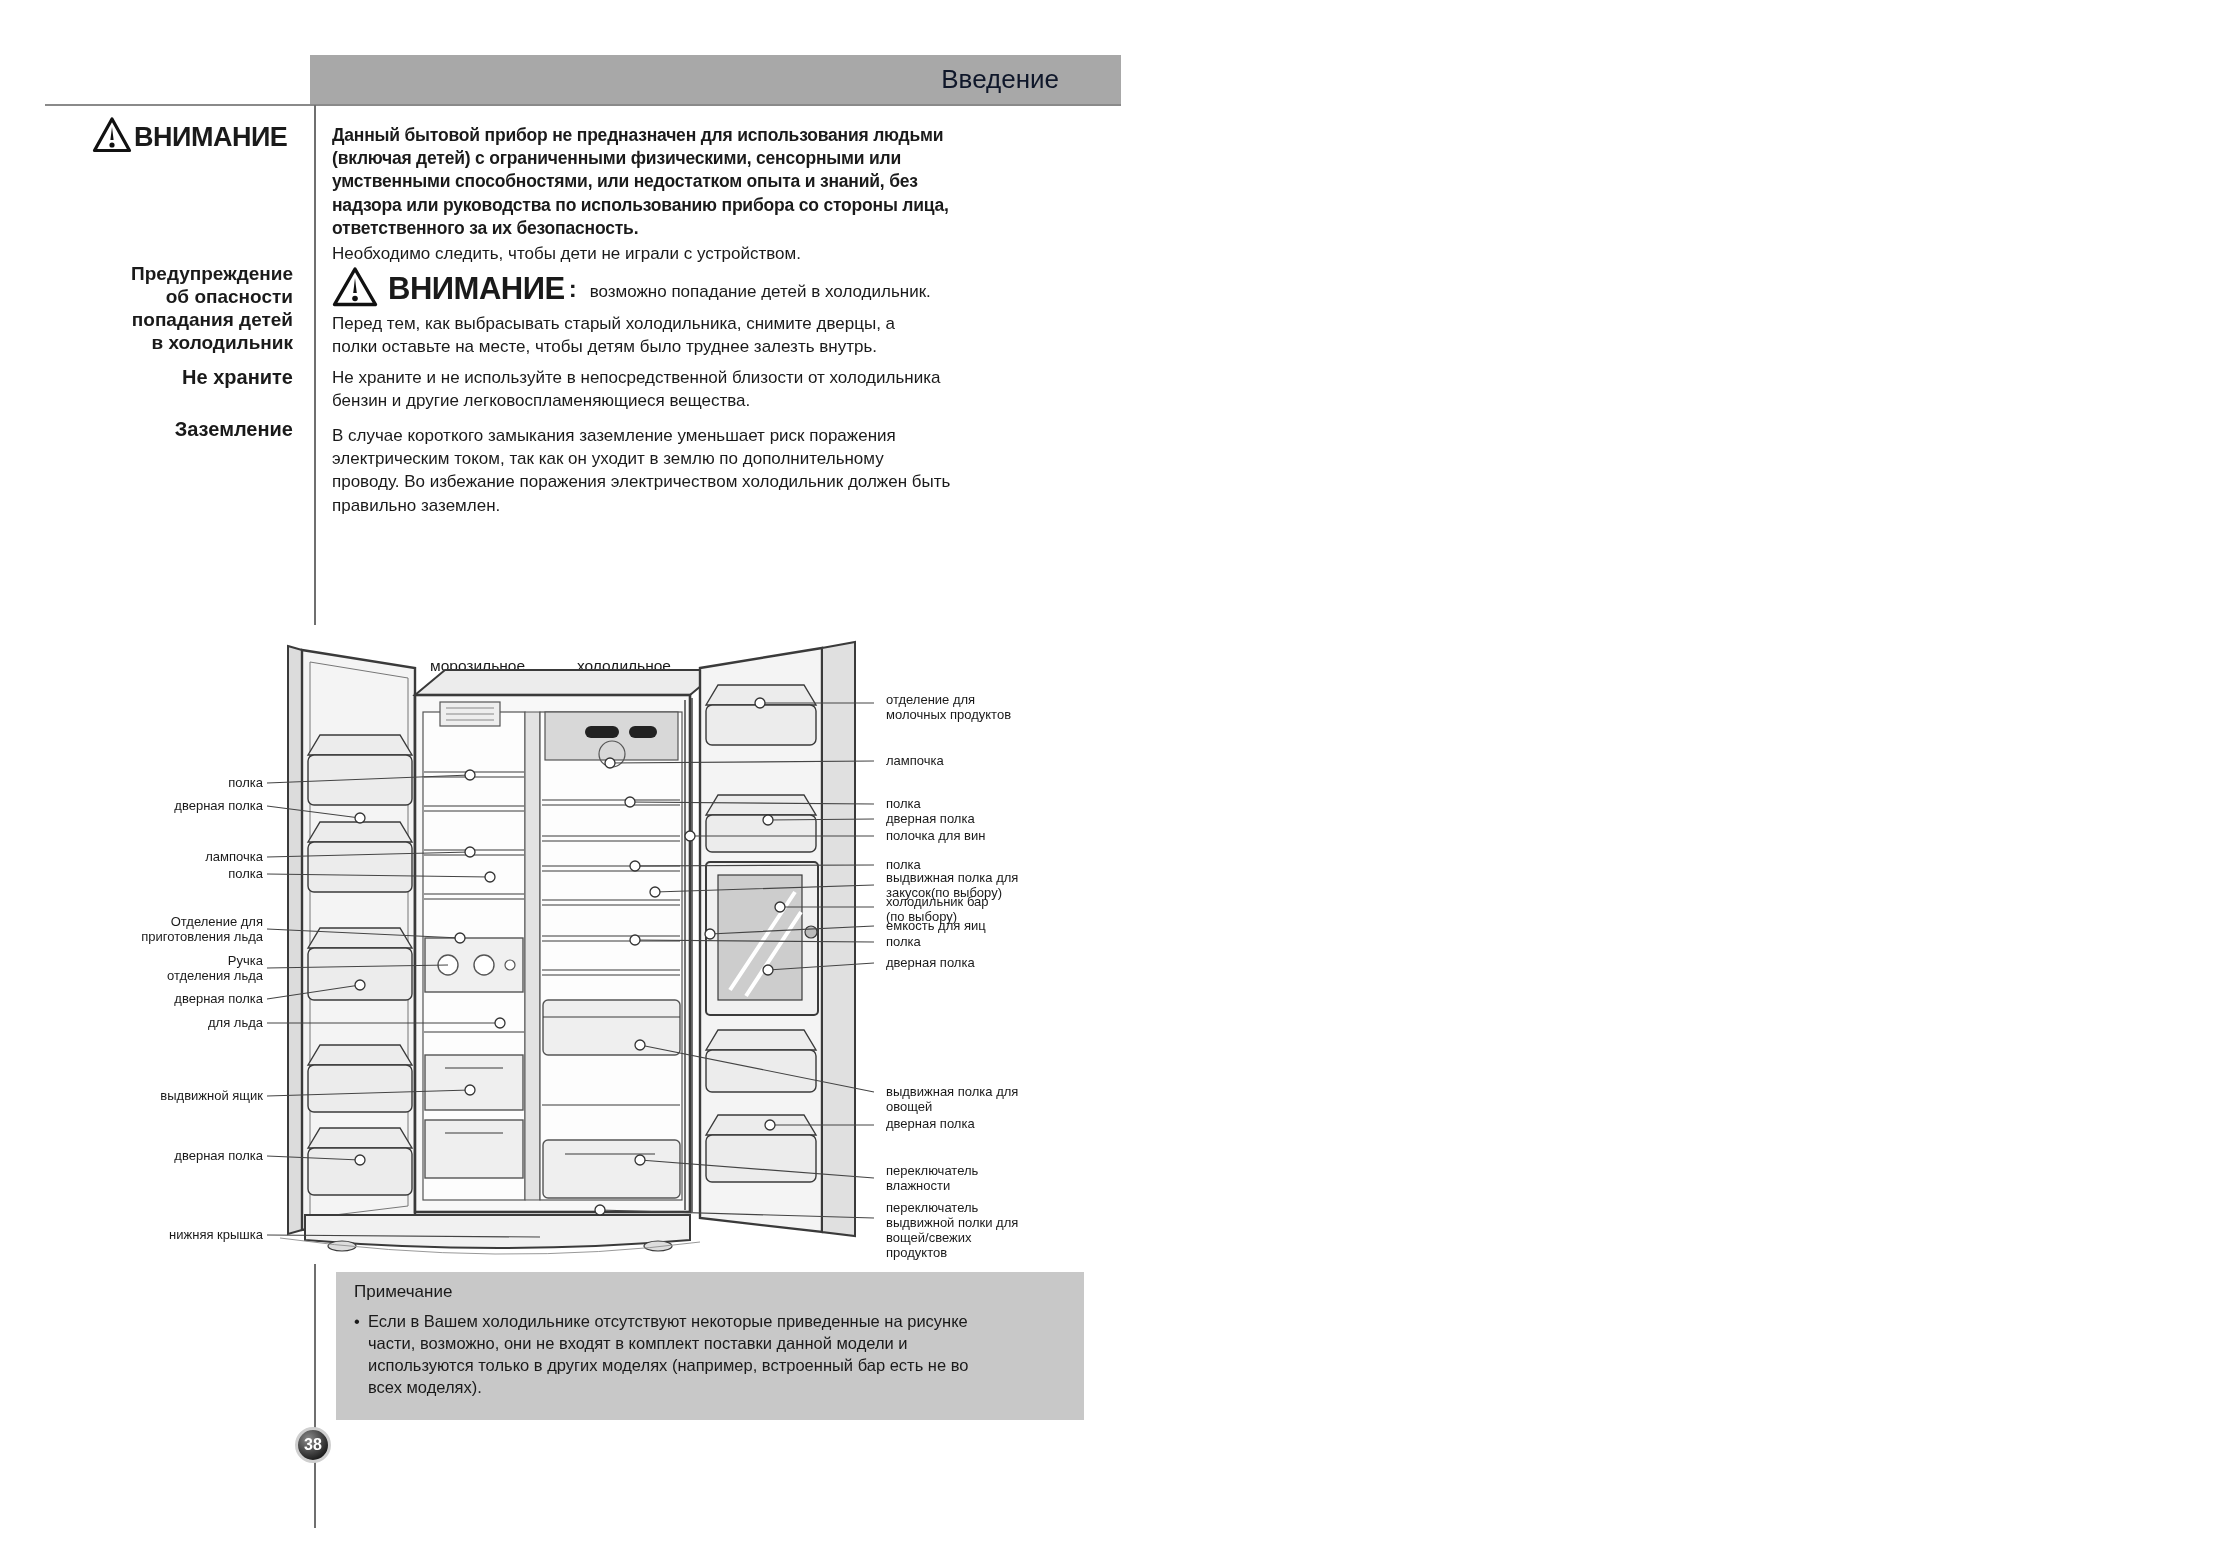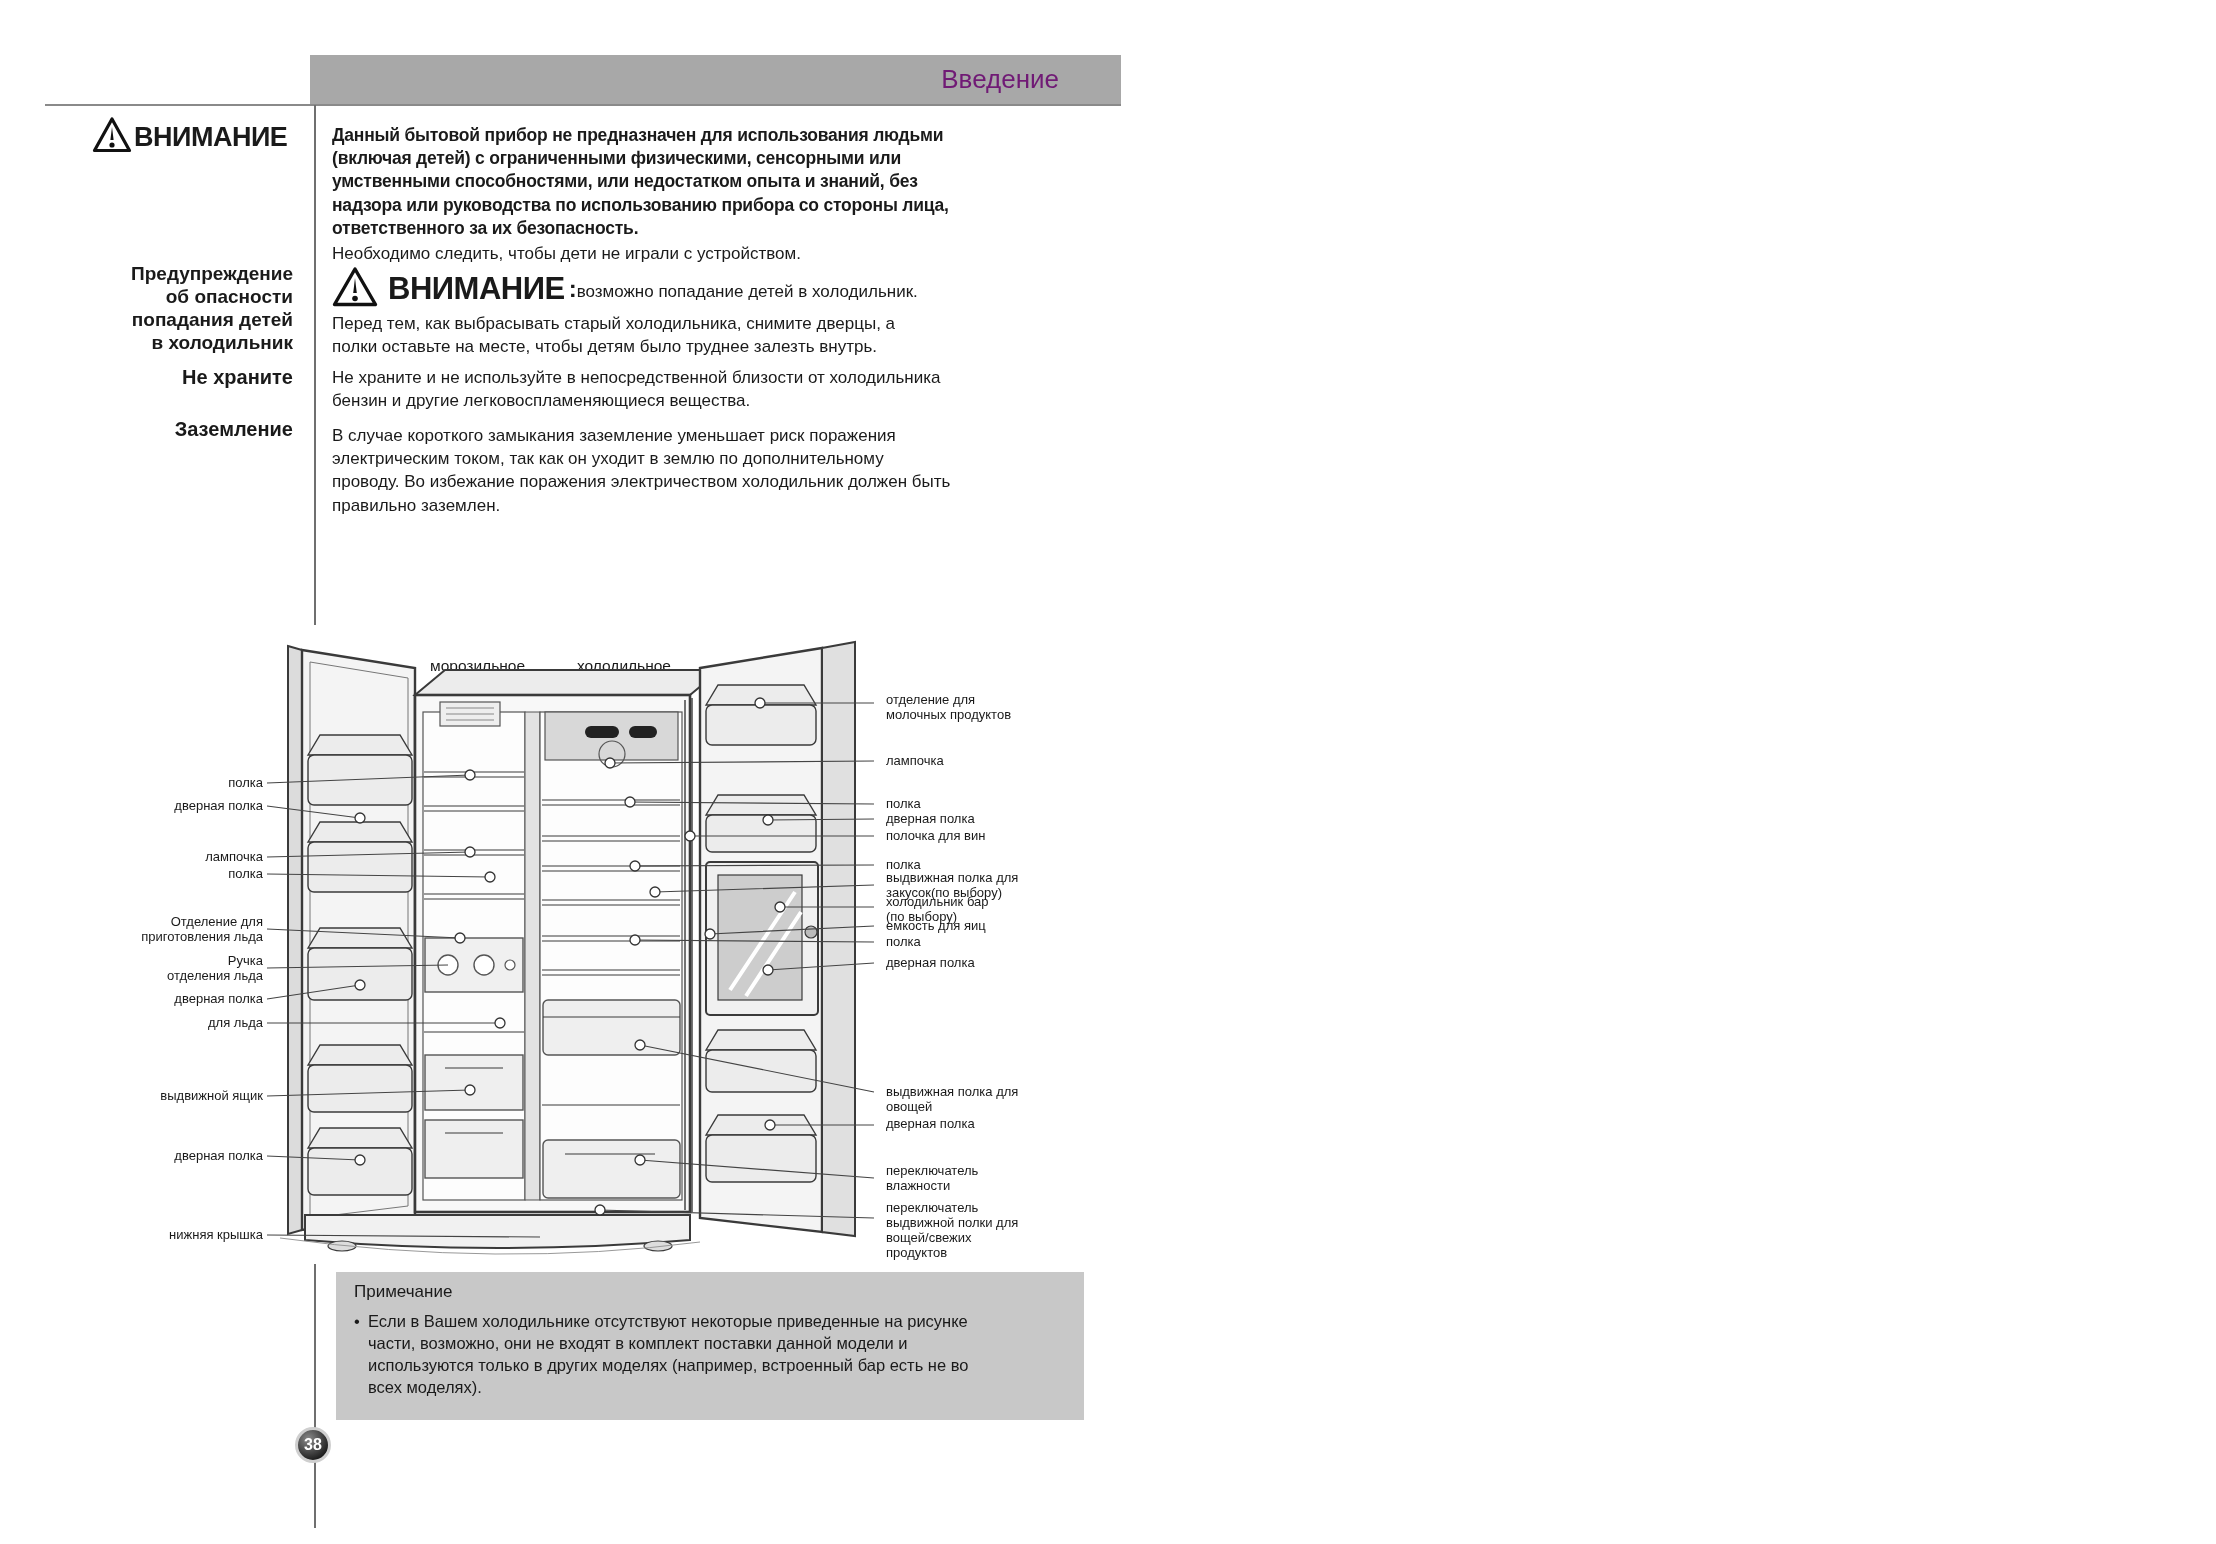--- a/index.html
+++ b/index.html
@@ -2,37 +2,37 @@
 <html><head>
 <meta charset="utf-8">
 <style>
   html,body{margin:0;padding:0;background:#fff;}
   .page{position:relative;width:2216px;height:1544px;background:#ffffff;overflow:hidden;
         font-family:"Liberation Sans",sans-serif;color:#1a1a1a;}
   .abs{position:absolute;}
   
   .hdr-bar{left:310px;top:55px;width:811px;height:49px;background:#a8a8a8;}
   .hdr-title{display:block;text-align:right;padding-right:62px;line-height:49px;
-             font-size:26px;color:#701a75;}
+             font-size:26px;color:#0f172a;}
   .rule-top{left:45px;top:104px;width:1076px;height:2px;background:#8a8a8a;}
   .vdiv{width:2px;background:#6f6f6f;}
   
   .warn-head{left:92px;top:116px;display:flex;align-items:center;gap:2px;}
   .warn-head .t{font-size:27px;font-weight:700;letter-spacing:-0.5px;}
   .side-lbl{left:118px;width:175px;text-align:right;font-weight:700;}
   .entrap{top:262px;font-size:19px;line-height:23px;}
   .side-sm{font-size:20px;}
   
   .body-col{left:332px;}
   .p{font-size:17px;line-height:23.2px;}
   .p-bold{font-weight:700;font-size:17.5px;letter-spacing:-0.2px;}
   .danger-row{left:332px;top:266px;display:flex;align-items:center;}
   .danger-title{font-size:31px;font-weight:700;letter-spacing:-0.5px;margin-left:10px;}
   .danger-colon{font-size:24px;font-weight:700;margin-left:4px;}
-  .danger-sub{font-size:17px;margin-left:0;position:relative;top:3px;}
+  .danger-sub{font-size:17px;margin-left:13px;position:relative;top:3px;}
   
   .sect-title{left:332px;top:612px;font-size:31px;font-weight:700;letter-spacing:-0.5px;}
   .comp-lbl{font-size:15.5px;line-height:19px;white-space:pre-line;}
   
   .dlabel-l{left:80px;width:183px;text-align:right;font-size:13px;line-height:15px;
             white-space:pre-line;}
   .dlabel-r{left:886px;width:215px;text-align:left;font-size:13px;line-height:15px;
             white-space:pre-line;}
   
   .note-box{left:336px;top:1272px;width:748px;height:148px;background:#c8c8c8;}

